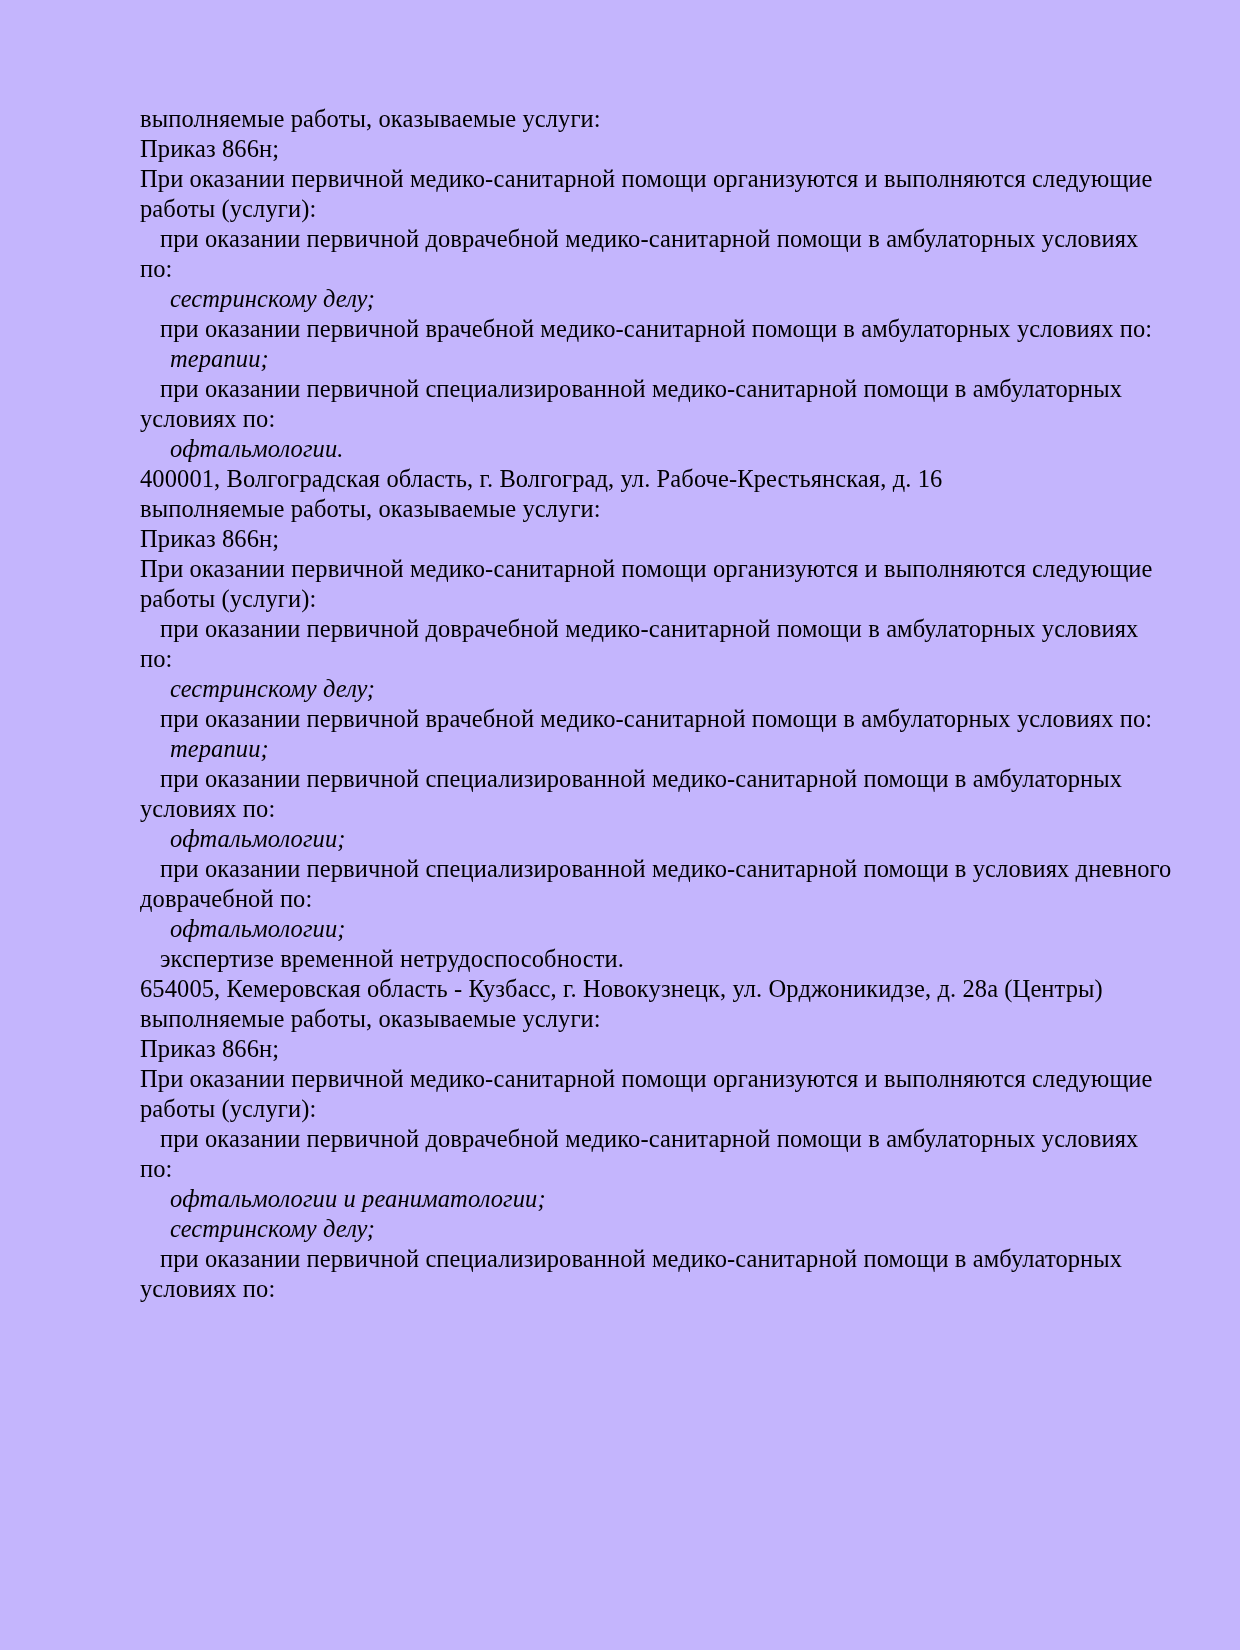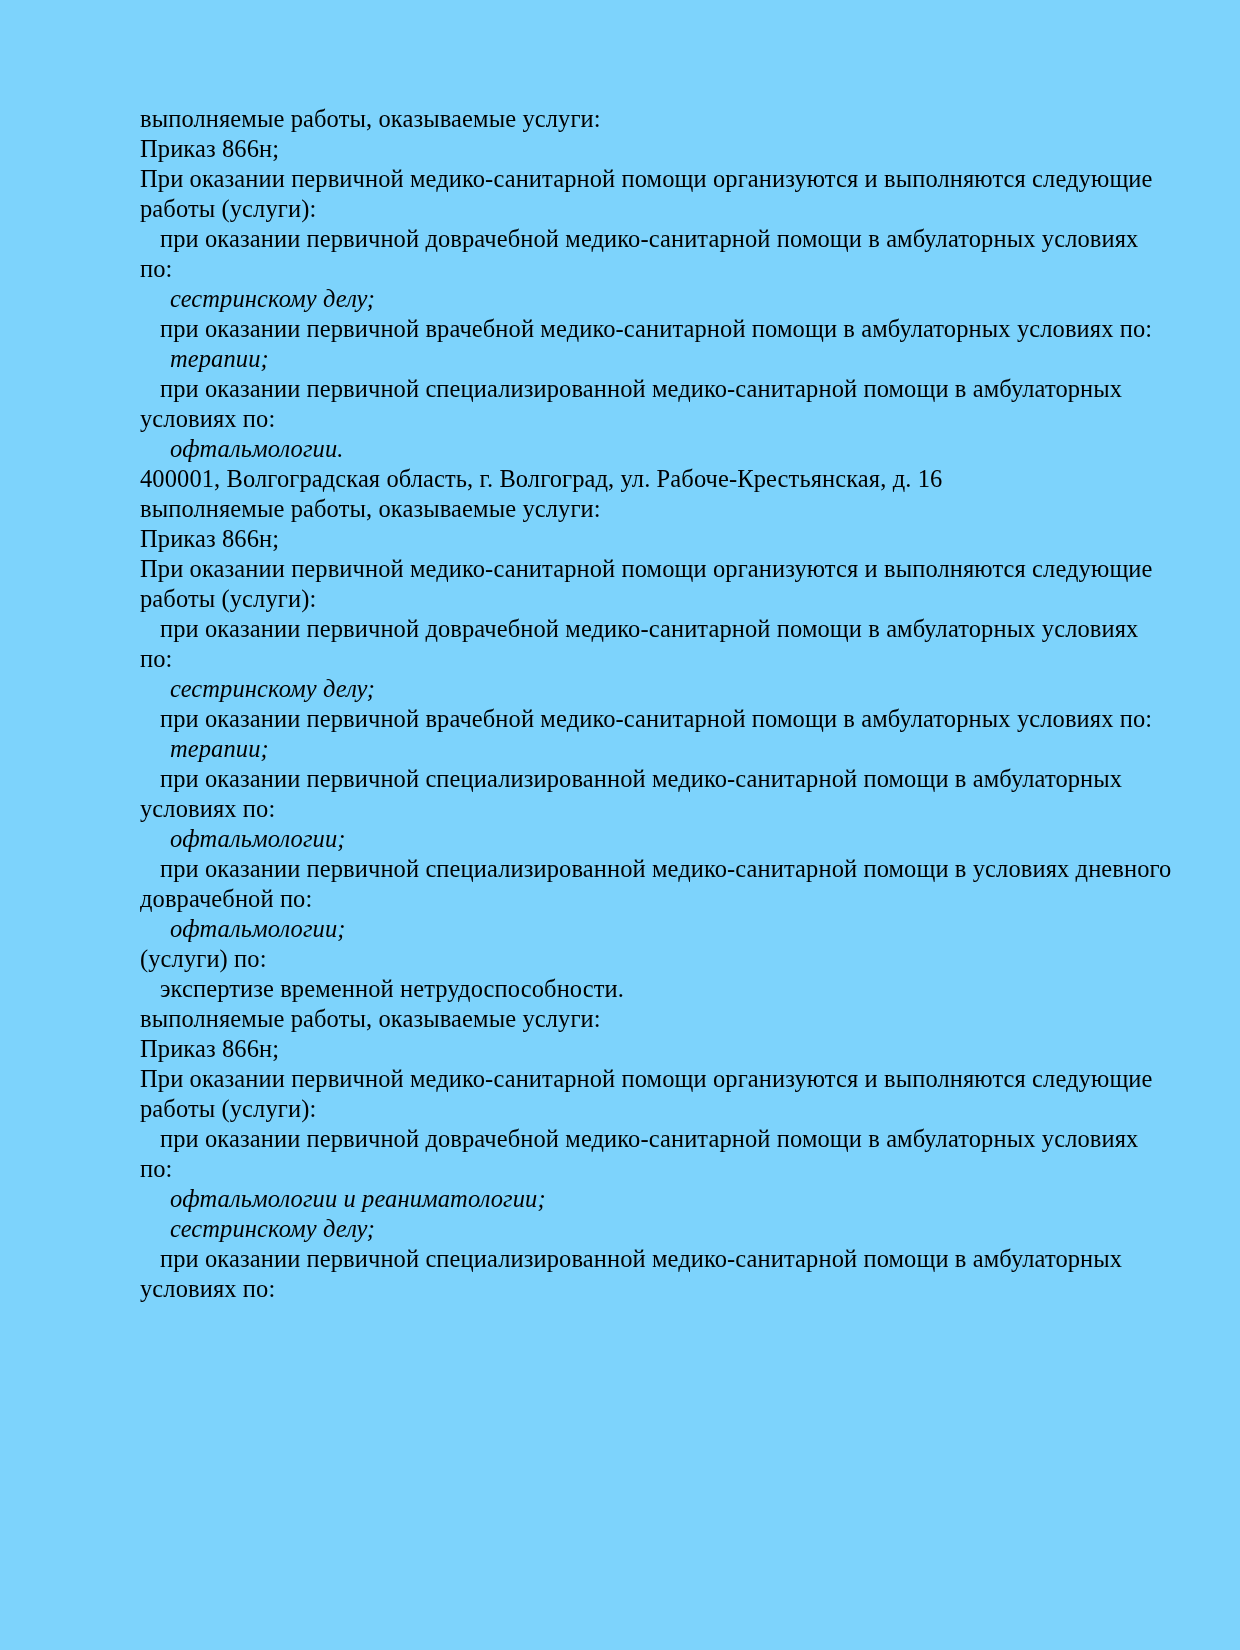--- a/index.html
+++ b/index.html
@@ -27,21 +27,21 @@
     white-space: nowrap;
     letter-spacing: 0.1px;
   }
   .indent-0 { padding-left: 0; }
   .indent-1 { padding-left: 20px; }
   .indent-2 { padding-left: 30px; font-style: italic; }
 </style>
 </head>
 <body>
 
-<div class="page" style="background: #7dd3fc; color: rgb(0, 0, 0);">
+<div class="page" style="background: #c4b5fd; color: rgb(0, 0, 0);">
   <div>
       <div class="section">
         <div class="line indent-0">выполняемые работы, оказываемые услуги:</div>
         <div class="line indent-0">Приказ 866н;</div>
         <div class="line indent-0">При оказании первичной медико-санитарной помощи организуются и выполняются следующие</div>
         <div class="line indent-0">работы (услуги):</div>
         <div class="line indent-1">при оказании первичной доврачебной медико-санитарной помощи в амбулаторных условиях</div>
         <div class="line indent-0">по:</div>
         <div class="line indent-2">сестринскому делу;</div>
         <div class="line indent-1">при оказании первичной врачебной медико-санитарной помощи в амбулаторных условиях по:</div>
@@ -60,24 +60,24 @@
         <div class="line indent-0">по:</div>
         <div class="line indent-2">сестринскому делу;</div>
         <div class="line indent-1">при оказании первичной врачебной медико-санитарной помощи в амбулаторных условиях по:</div>
         <div class="line indent-2">терапии;</div>
         <div class="line indent-1">при оказании первичной специализированной медико-санитарной помощи в амбулаторных</div>
         <div class="line indent-0">условиях по:</div>
         <div class="line indent-2">офтальмологии;</div>
         <div class="line indent-1">при оказании первичной специализированной медико-санитарной помощи в условиях дневного</div>
         <div class="line indent-0">доврачебной по:</div>
         <div class="line indent-2">офтальмологии;</div>
-        <div class="line indent-0">(услуги) по:</div>
         <div class="line indent-1">экспертизе временной нетрудоспособности.</div>
       </div>
       <div class="section">
+        <div class="line indent-0">654005, Кемеровская область - Кузбасс, г. Новокузнецк, ул. Орджоникидзе, д. 28а (Центры)</div>
         <div class="line indent-0">выполняемые работы, оказываемые услуги:</div>
         <div class="line indent-0">Приказ 866н;</div>
         <div class="line indent-0">При оказании первичной медико-санитарной помощи организуются и выполняются следующие</div>
         <div class="line indent-0">работы (услуги):</div>
         <div class="line indent-1">при оказании первичной доврачебной медико-санитарной помощи в амбулаторных условиях</div>
         <div class="line indent-0">по:</div>
         <div class="line indent-2">офтальмологии и реаниматологии;</div>
         <div class="line indent-2">сестринскому делу;</div>
         <div class="line indent-1">при оказании первичной специализированной медико-санитарной помощи в амбулаторных</div>
         <div class="line indent-0">условиях по:</div>

